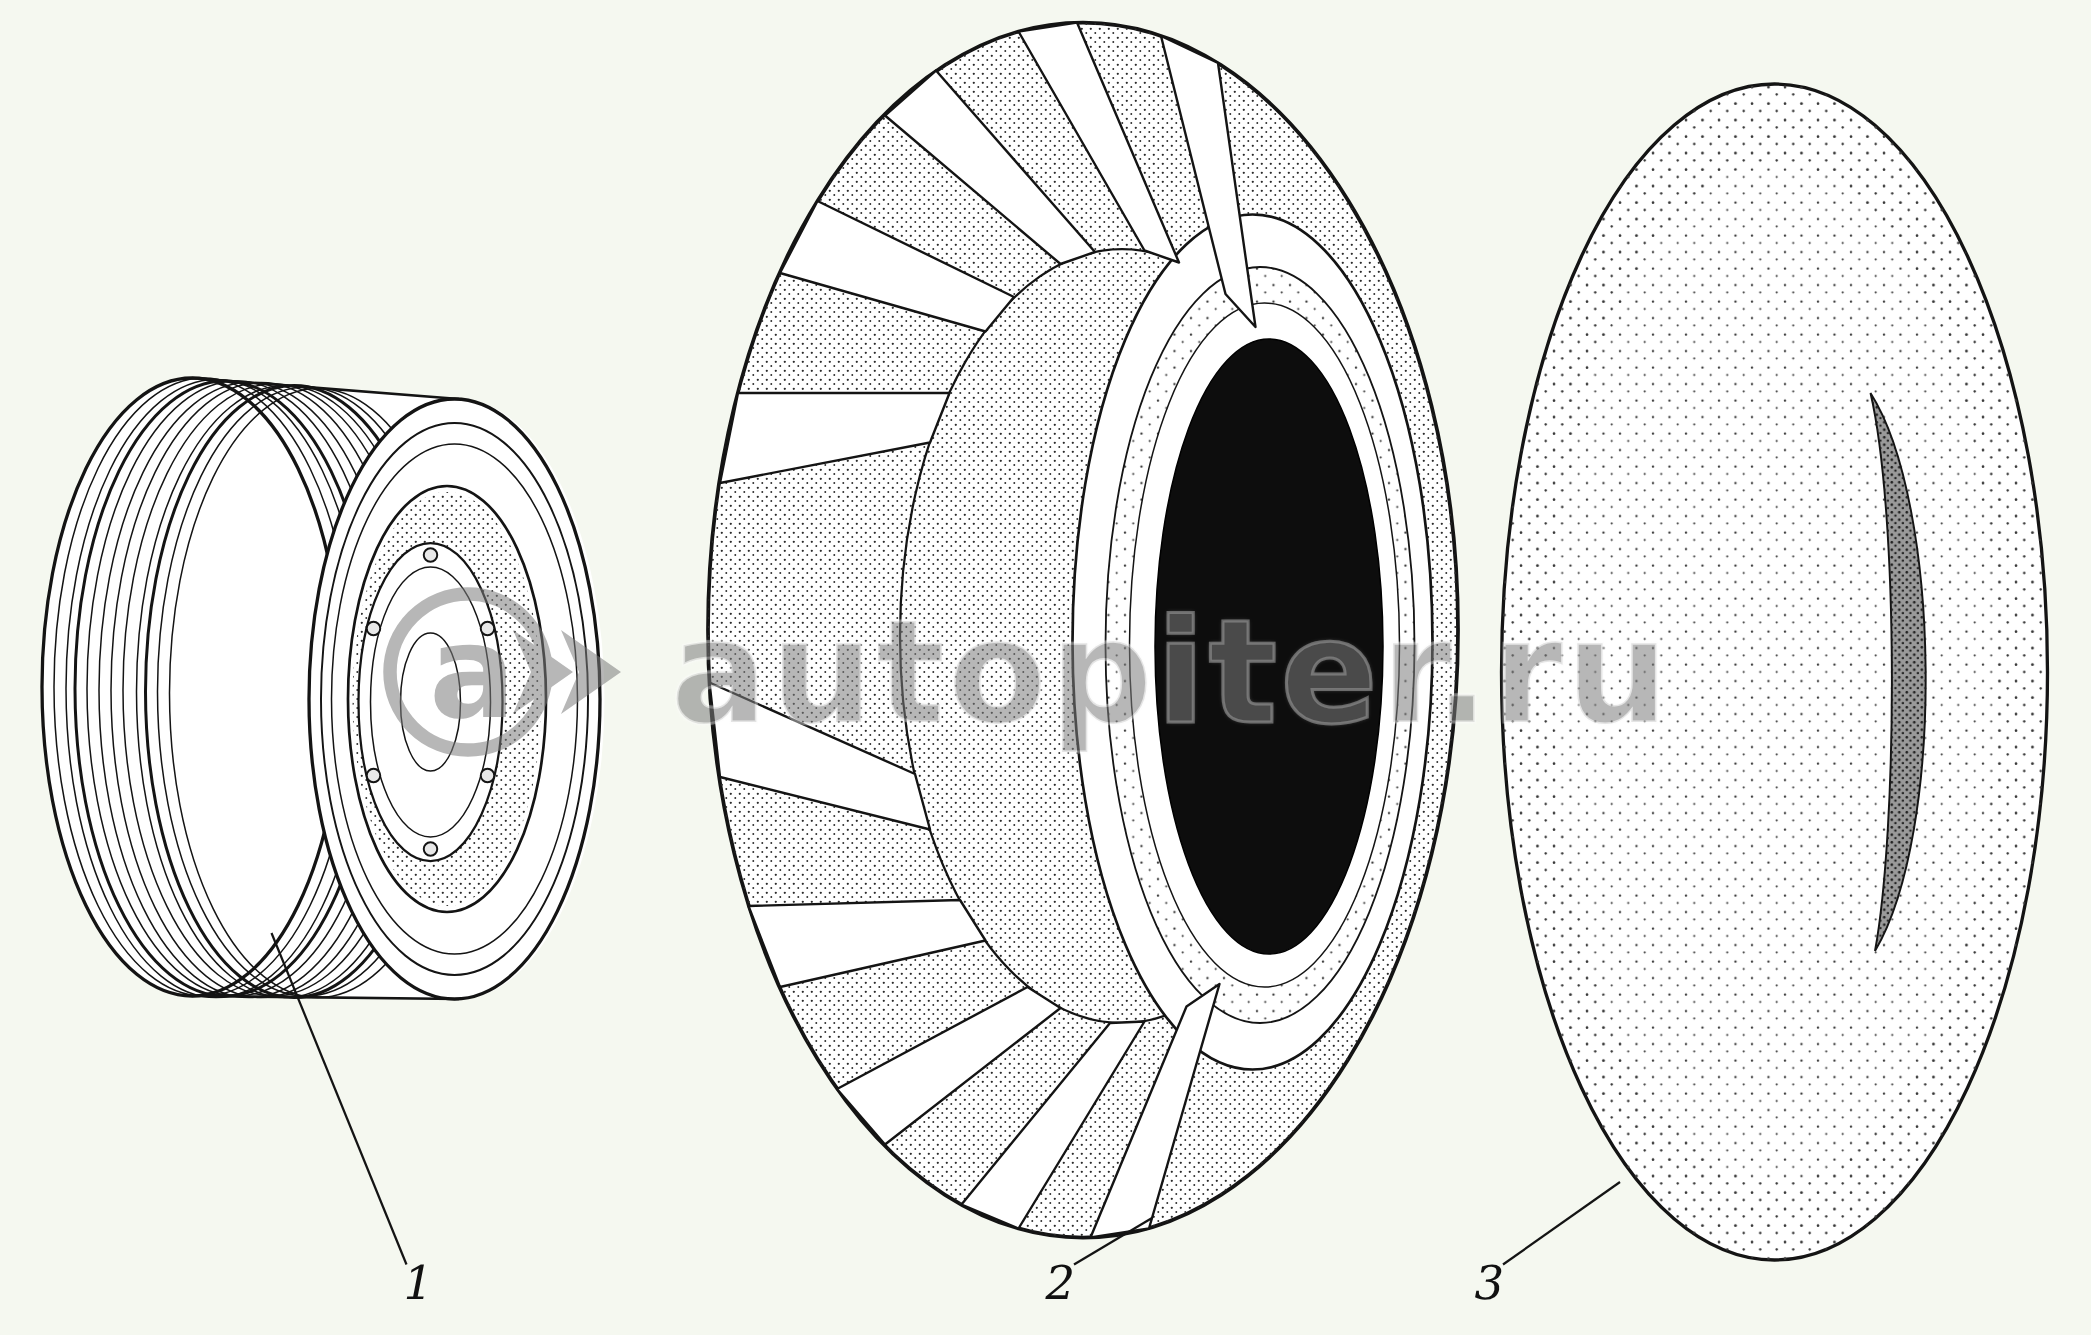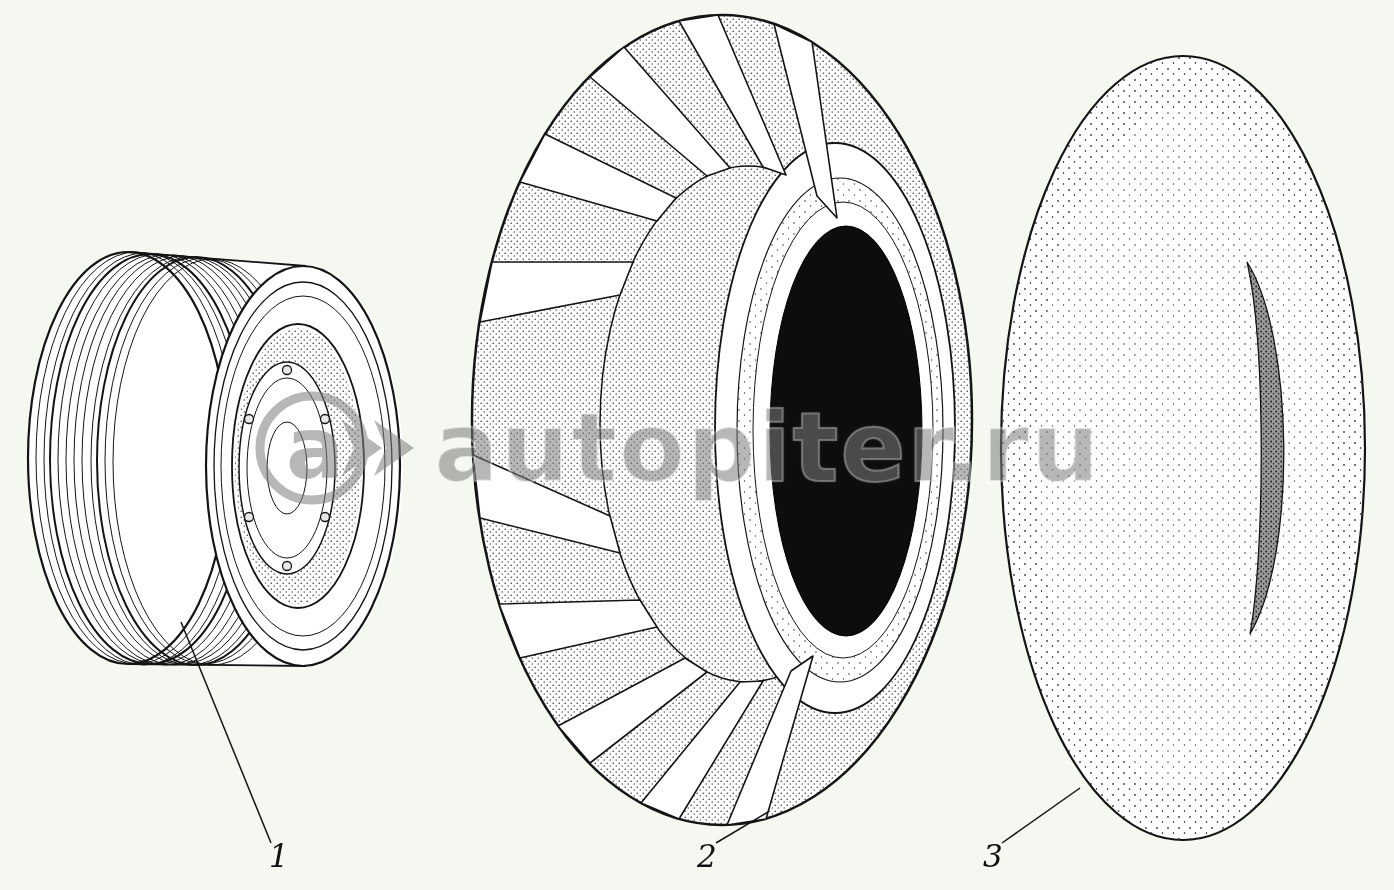--- a/index.html
+++ b/index.html
@@ -17,21 +17,21 @@
     opacity:.55;pointer-events:none;
   }
   .wm-text{
     font-family:"DejaVu Sans",sans-serif;
     font-weight:bold;
     font-size:96px;
     letter-spacing:2px;
     color:#7d7d7d;
     -webkit-text-stroke:2px rgba(250,250,250,.65);
     text-shadow:0 0 3px rgba(255,255,255,.6);
-    margin-left:14px;
+    margin-left:27px;
     line-height:1;
   }
   .part-label{
     position:absolute;
     font-family:"DejaVu Serif",serif;
     font-style:italic;
     font-size:31px;
     color:#111;
   }
   .lbl1{left:269px;top:838px;}

